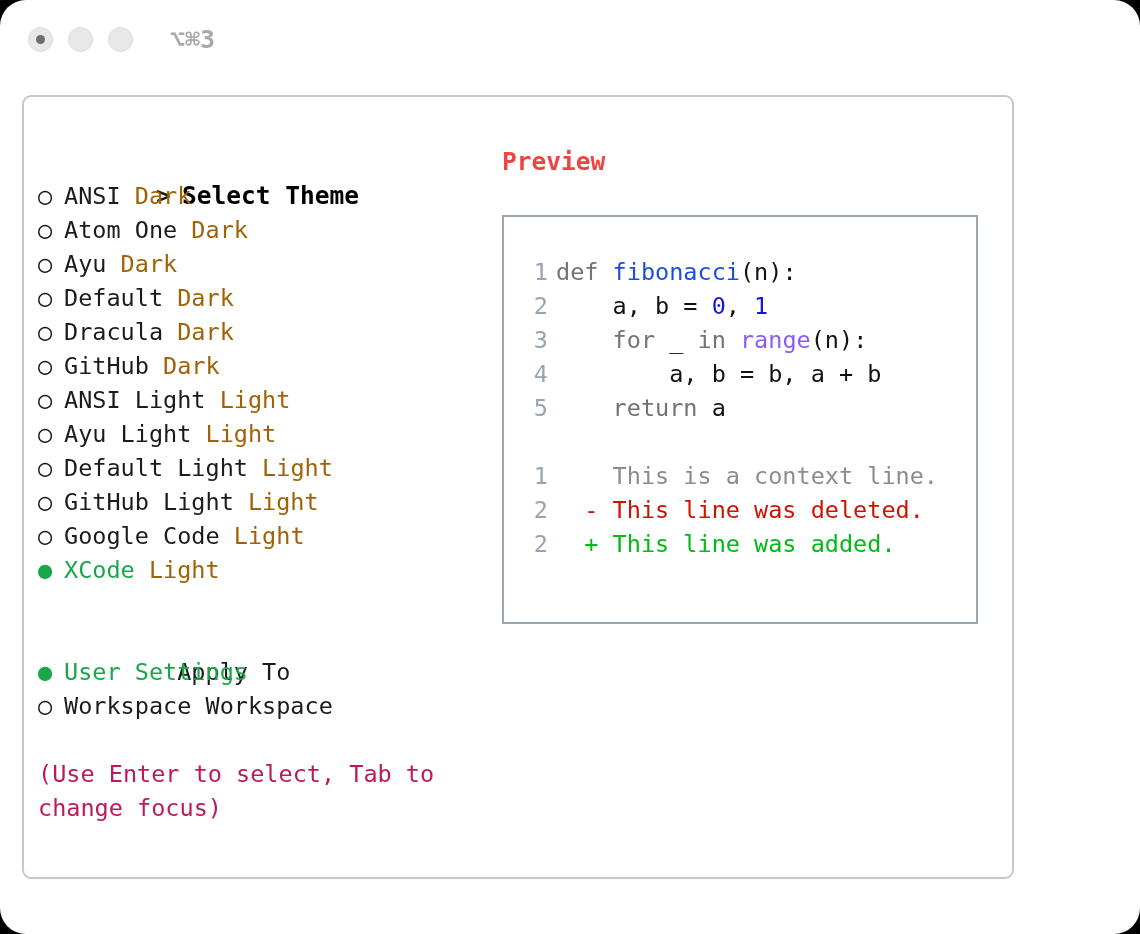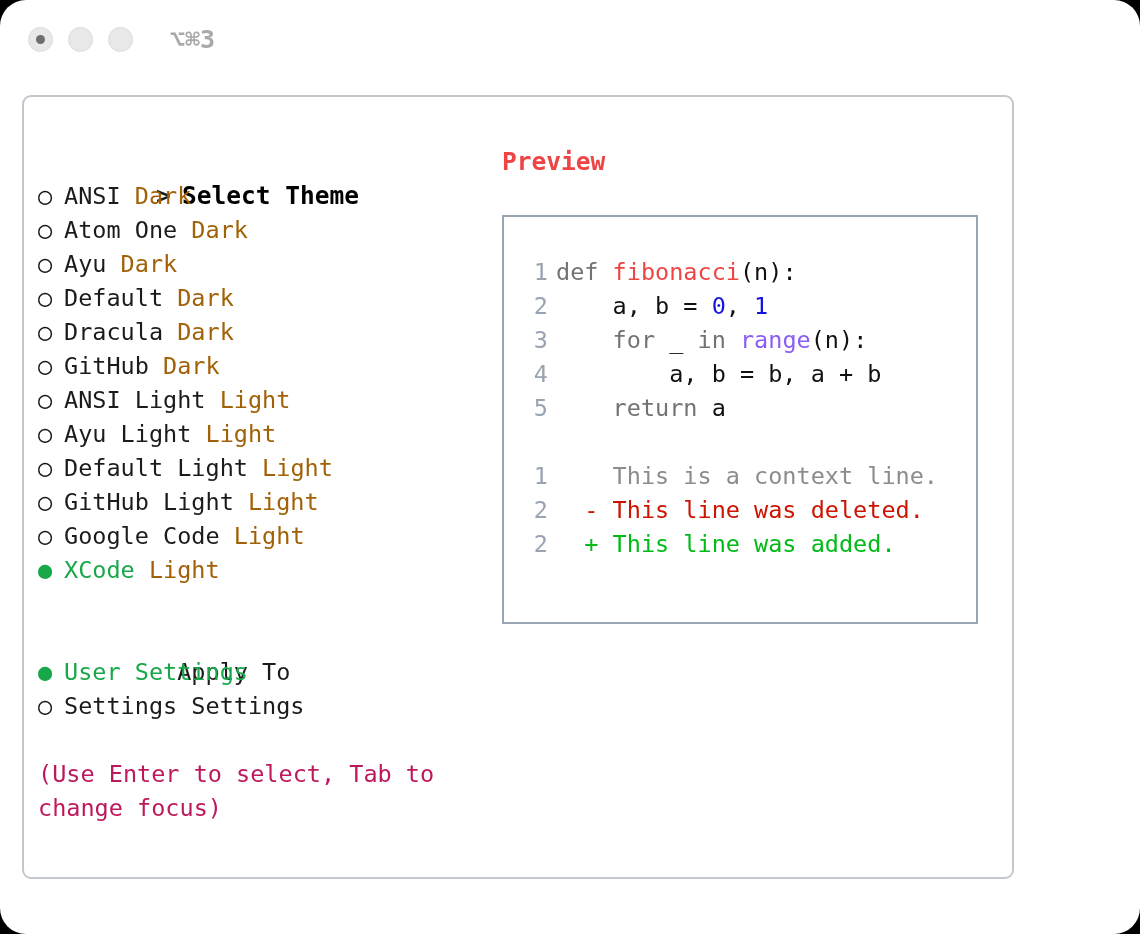--- a/index.html
+++ b/index.html
@@ -143,21 +143,21 @@
     color: #111111;
   }
   .ln {
     display: inline-block;
     width: 26px;
     text-align: right;
     color: #9aa3b1;
     margin-right: 8px;
   }
   .kw   { color: #737373; }
-  .fn   { color: #ef4444; }
+  .fn   { color: #1d4ed8; }
   .call { color: #8b5cf6; }
   .num  { color: #1414dd; }
   .ctx  { color: #8c8c8c; }
   .del  { color: #cc1400; }
   .add  { color: #00bb16; }
   .blank-line { height: 34px; }
 </style>
 </head>
 <body>
 
@@ -196,21 +196,21 @@
         </div>
 
       <div class="spacer-sm"></div>
 
       <div class="row">
         <span class="marker"> </span><span>Apply To</span>
       </div>
 
       <div id="apply-list">
           <div class="row selected"><span class="marker">●</span><span>User Settings</span></div>
-          <div class="row"><span class="marker">○</span><span>Settings Settings</span></div>
+          <div class="row"><span class="marker">○</span><span>Workspace Workspace</span></div>
         </div>
 
       <div class="spacer-sm"></div>
 
       <div id="hint">(Use Enter to select, Tab to change focus)</div>
     </div>
 
     <div id="right">
       <div id="preview-title">Preview</div>
       <div id="preview-panel">

